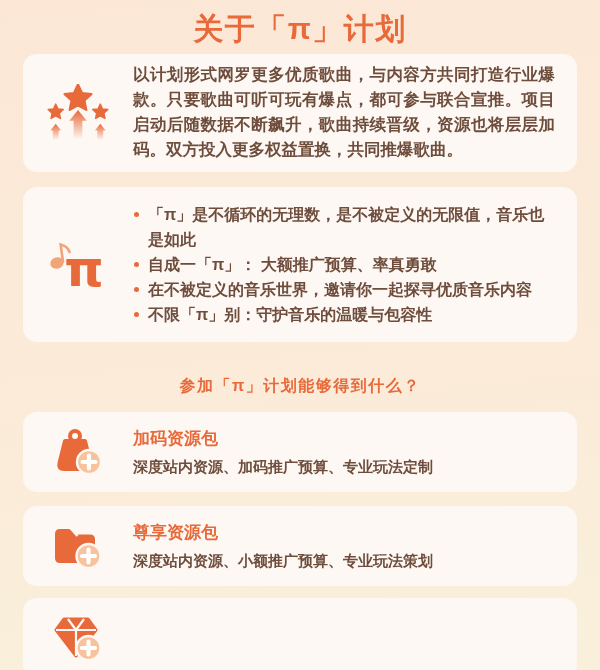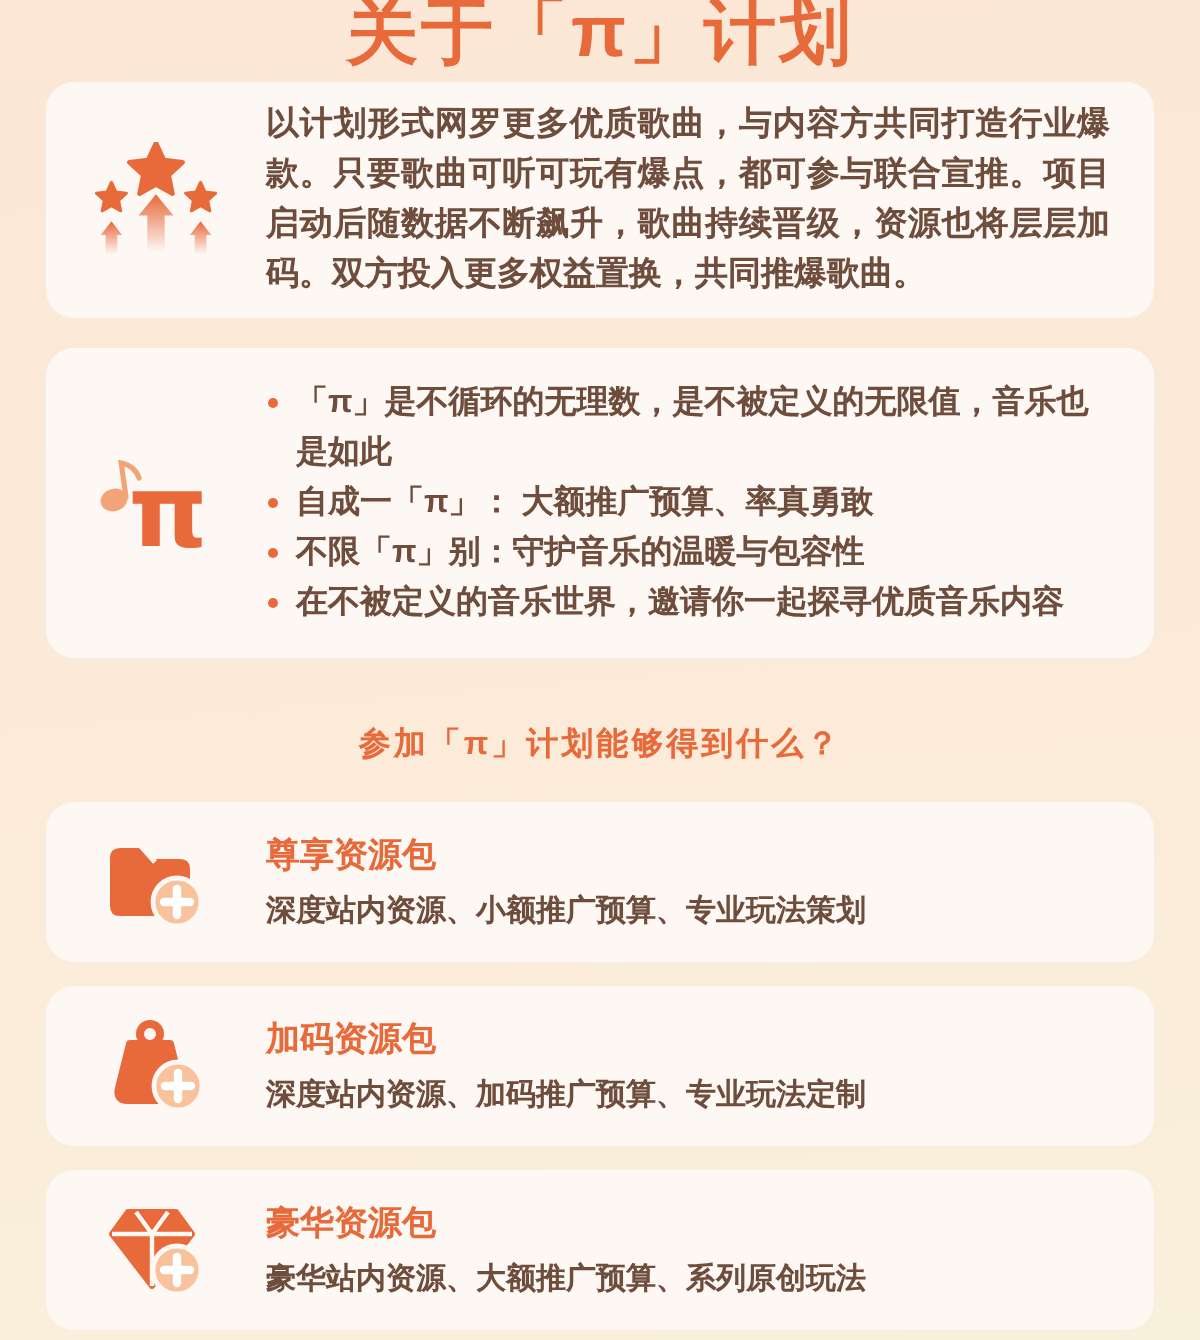--- a/index.html
+++ b/index.html
@@ -11,21 +11,21 @@
     background: linear-gradient(175deg, #FCE7D6 0%, #FBEBD8 55%, #F9F0DB 100%);
     font-family: "Liberation Sans", "DejaVu Sans", sans-serif;
   }
   .section-title {
     margin: 0;
     text-align: center;
     color: #E8693A;
     font-weight: bold;
     letter-spacing: 1.5px;
   }
-  .title-about { font-size: 36px; line-height: 31px; }
+  .title-about { font-size: 30px; line-height: 31px; padding-top: 13px; }
   .title-benefits { font-size: 16px; line-height: 28px; margin-top: 30px; }
 
   .card {
     background: #FDF8F3;
     border-radius: 14px;
     margin: 0 23px;
     display: flex;
     align-items: center;
   }
   .icon-col {
@@ -107,66 +107,62 @@
     <div class="icon-col">
       <svg width="64" height="58" viewBox="0 0 64 58" aria-hidden="true">
         <ellipse cx="11" cy="27" rx="6.8" ry="5.6" fill="#F2A478" transform="rotate(-14 11 27)"></ellipse>
         <path d="M17,25.5 L14.6,8.5 Q21.5,10 23.5,16" fill="none" stroke="#F2A478" stroke-width="2.6" stroke-linecap="round"></path>
         <text x="38" y="50" font-size="50" font-weight="bold" fill="#E8693A" text-anchor="middle" font-family="DejaVu Sans, sans-serif">π</text>
       </svg>
     </div>
     <ul class="bullet-list">
       <li>「π」是不循环的无理数，是不被定义的无限值，音乐也是如此</li>
       <li>自成一「π」： 大额推广预算、率真勇敢</li>
+      <li>在不被定义的音乐世界，邀请你一起探寻优质音乐内容</li>
       <li>不限「π」别：守护音乐的温暖与包容性</li>
-      <li>在不被定义的音乐世界，邀请你一起探寻优质音乐内容</li>
     </ul>
   </div>
 
   <h2 class="section-title title-benefits">参加「π」计划能够得到什么？</h2>
+
+  <div class="card package-card">
+    <div class="icon-col">
+      <svg width="52" height="50" viewBox="0 0 52 50" aria-hidden="true">
+        <circle cx="23" cy="9" r="7" fill="#E8693A"></circle>
+        <circle cx="23" cy="9" r="3" fill="#FDF8F3"></circle>
+        <path d="M13,14 H33 L38.5,36 Q40,42 34,42 H12 Q6,42 7.5,36 Z" fill="#E8693A" stroke="#E8693A" stroke-width="4" stroke-linejoin="round"></path>
+        <circle cx="37" cy="35" r="12" fill="#F8C29D" stroke="#FDF8F3" stroke-width="2.4"></circle>
+        <path d="M37,28.5 V41.5 M30.5,35 H43.5" stroke="#FFFFFF" stroke-width="4.2" stroke-linecap="round"></path>
+      </svg>
+    </div>
+    <div class="pkg-text">
+      <div class="pkg-title">加码资源包</div>
+      <div class="pkg-desc">深度站内资源、加码推广预算、专业玩法定制</div>
+    </div>
+  </div>
 
   <div class="card package-card first">
     <div class="icon-col">
       <svg width="52" height="50" viewBox="0 0 52 50" aria-hidden="true">
         <path d="M3,37 V13 Q3,8 8,8 H17 Q20,8 21.5,10.5 L23,13.5 H38 Q43,13.5 43,18.5 V37 Q43,42 38,42 H8 Q3,42 3,37 Z" fill="#E8693A"></path>
         <path d="M18,6.5 L25.5,15" stroke="#FDF8F3" stroke-width="2.6"></path>
         <circle cx="36.5" cy="35" r="12" fill="#F8C29D" stroke="#FDF8F3" stroke-width="2.4"></circle>
         <path d="M36.5,28.5 V41.5 M30,35 H43" stroke="#FFFFFF" stroke-width="4.2" stroke-linecap="round"></path>
       </svg>
     </div>
     <div class="pkg-text">
       <div class="pkg-title">尊享资源包</div>
       <div class="pkg-desc">深度站内资源、小额推广预算、专业玩法策划</div>
     </div>
   </div>
 
   <div class="card package-card">
     <div class="icon-col">
       <svg width="52" height="50" viewBox="0 0 52 50" aria-hidden="true">
-        <circle cx="23" cy="9" r="7" fill="#E8693A"></circle>
-        <circle cx="23" cy="9" r="3" fill="#FDF8F3"></circle>
-        <path d="M13,14 H33 L38.5,36 Q40,42 34,42 H12 Q6,42 7.5,36 Z" fill="#E8693A" stroke="#E8693A" stroke-width="4" stroke-linejoin="round"></path>
-        <circle cx="37" cy="35" r="12" fill="#F8C29D" stroke="#FDF8F3" stroke-width="2.4"></circle>
-        <path d="M37,28.5 V41.5 M30.5,35 H43.5" stroke="#FFFFFF" stroke-width="4.2" stroke-linecap="round"></path>
-      </svg>
-    </div>
-    <div class="pkg-text">
-      <div class="pkg-title">加码资源包</div>
-      <div class="pkg-desc">深度站内资源、加码推广预算、专业玩法定制</div>
-    </div>
-  </div>
-
-  <div class="card package-card">
-    <div class="icon-col">
-      <svg width="52" height="50" viewBox="0 0 52 50" aria-hidden="true">
         <path d="M12,6 H36 L44,17 L24,43 L4,17 Z" fill="#E8693A" stroke="#E8693A" stroke-width="3" stroke-linejoin="round"></path>
         <path d="M4,17 H44 M16,6 L24,17 M32,6 L24,17 M24,17 V43" stroke="#FDF8F3" stroke-width="2.2" fill="none"></path>
         <circle cx="36.5" cy="35" r="12" fill="#F8C29D" stroke="#FDF8F3" stroke-width="2.4"></circle>
         <path d="M36.5,28.5 V41.5 M30,35 H43" stroke="#FFFFFF" stroke-width="4.2" stroke-linecap="round"></path>
       </svg>
     </div>
-    <div class="pkg-text">
-      <div class="pkg-title">豪华资源包</div>
-      <div class="pkg-desc">豪华站内资源、大额推广预算、系列原创玩法</div>
-    </div>
   </div>
 
 </div>
 
 </body></html>

